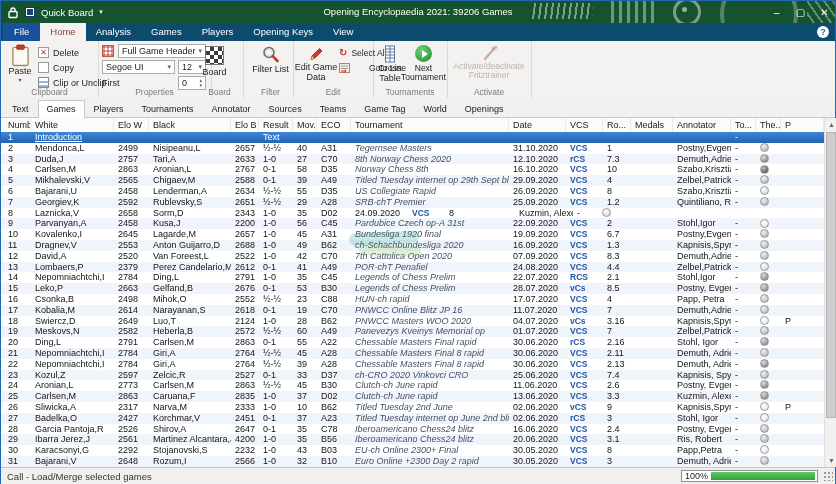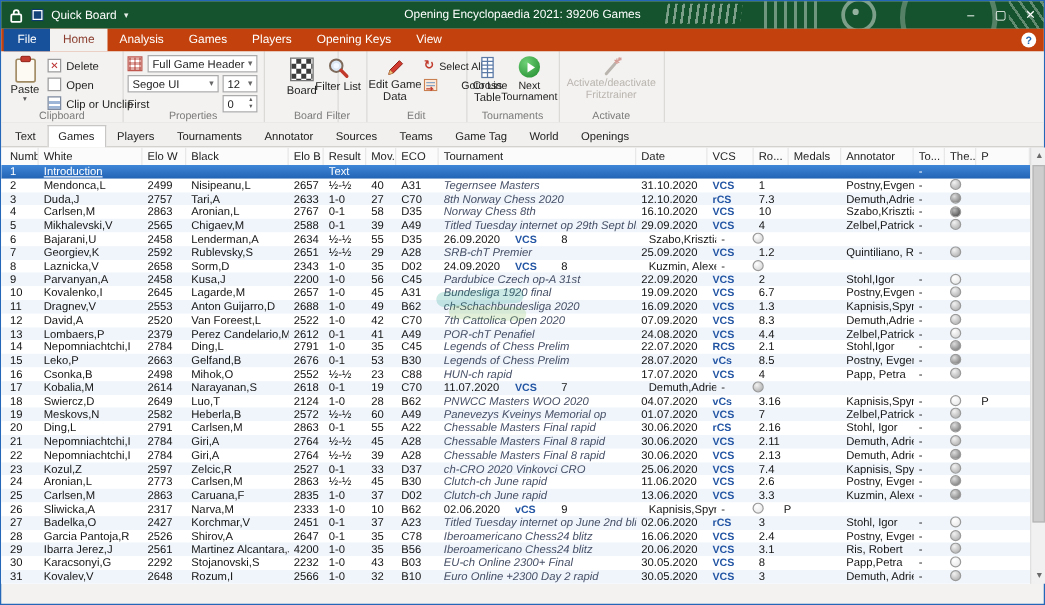--- a/index.html
+++ b/index.html
@@ -16,21 +16,21 @@
   .art .bars1{position:absolute;left:18px;top:2px;width:60px;height:16px;background:repeating-linear-gradient(90deg,rgba(255,255,255,.8) 0 2px,transparent 2px 6px);transform:skewX(-8deg);}
   .art .bars2{position:absolute;left:96px;top:0;width:46px;height:22px;background:repeating-linear-gradient(90deg,rgba(255,255,255,.7) 0 3px,transparent 3px 8px);}
   .art .ring{position:absolute;left:158px;top:-3px;width:22px;height:22px;border:3px solid rgba(255,255,255,.8);border-radius:50%;}
   .art .dot{position:absolute;left:167px;top:6px;width:5px;height:5px;background:#fff;border-radius:50%;}
   .art .arc{position:absolute;left:205px;top:-26px;width:70px;height:70px;border:4px solid rgba(255,255,255,.5);border-radius:50%;}
   .art .slash{position:absolute;left:292px;top:-4px;width:34px;height:30px;background:repeating-linear-gradient(55deg,rgba(255,255,255,.6) 0 2px,transparent 2px 7px);}
   .winbtns{position:absolute;right:4px;top:0;height:22px;display:flex;align-items:center;gap:11px;z-index:4;}
   .winbtn{width:13px;text-align:center;font-size:10px;color:#fff;cursor:default;}
 
   
-  .rtabs{position:absolute;left:0;top:22px;width:100%;height:18px;background:#c2410c;display:flex;align-items:flex-start;z-index:2;}
+  .rtabs{position:absolute;left:0;top:22px;width:100%;height:18px;background:#0c4a6e;display:flex;align-items:flex-start;z-index:2;}
   .rtab{height:18px;line-height:18px;padding:0 10px;font-size:9.5px;color:#fff;}
   .rtab.file{background:#17519c;margin-left:2px;padding:0 11px;}
   .rtab.active{background:#f3f2f0;color:#8b3e2f;}
   .helpico{position:absolute;right:6px;top:25px;width:12px;height:12px;border-radius:50%;background:#fff;color:#2166b2;font-size:8.5px;font-weight:bold;text-align:center;line-height:12px;z-index:5;}
 
   
   .ribbon{position:absolute;left:0;top:40px;width:100%;height:57px;background:#f3f2f0;border-bottom:1px solid #d5d3d0;}
   .rgroup{position:absolute;top:0;bottom:0;border-right:1px solid #dcdad7;}
   .glabel{position:absolute;bottom:1px;left:0;width:100%;text-align:center;font-size:8.5px;color:#7a7a7a;white-space:nowrap;}
   .bigbtn{position:absolute;display:flex;flex-direction:column;align-items:center;font-size:9px;color:#1e1e1e;text-align:center;line-height:1.1;cursor:default;}
@@ -160,21 +160,21 @@
         </span>
         <span>Paste</span>
         <span style="font-size:6px;color:#555;">▾</span>
       </div>
       <div class="smallbtn" style="left:37px;top:6px;">
         <span class="sico">✕</span>
         <span>Delete</span>
       </div>
       <div class="smallbtn" style="left:37px;top:21px;">
         <span class="sico" style="color:transparent;">.</span>
-        <span>Open</span>
+        <span>Copy</span>
       </div>
       <div class="smallbtn" style="left:37px;top:36px;">
         <span class="sico clipico"></span>
         <span>Clip or Unclip</span>
       </div>
       <div class="glabel">Clipboard</div>
     </div>
 
     <div class="rgroup" style="left:97px;width:113px;">
       <span style="position:absolute;left:4px;top:4px;">
@@ -196,21 +196,21 @@
       <div class="select spin" style="left:80px;top:35px;width:28px;">
         <span class="val">0</span>
         <span class="arrows">
             <span>▴</span>
             <span>▾</span>
           </span>
       </div>
       <div class="glabel">Properties</div>
     </div>
 
-    <div class="rgroup" style="left:222px;width:37px;padding-left:10px;">
+    <div class="rgroup" style="left:195px;width:37px;padding-left:10px;">
       <div class="bigbtn" style="left:3px;top:5px;width:31px;">
         <span class="boardico"></span>
         <span style="margin-top:3px;">Board</span>
       </div>
       <div class="glabel">Board</div>
     </div>
 
     <div class="rgroup" style="left:247px;width:45px;">
       <div class="bigbtn" style="left:4px;top:4px;width:37px;">
         <span>
@@ -422,20 +422,21 @@
       </div>
       <div class="trow">
         <span class="tc c0 k-n">6</span>
         <span class="tc c1 k-white">Bajarani,U</span>
         <span class="tc c2 k-elo_w">2458</span>
         <span class="tc c3 k-black">Lenderman,A</span>
         <span class="tc c4 k-elo_b">2634</span>
         <span class="tc c5 k-result">½-½</span>
         <span class="tc c6 k-moves">55</span>
         <span class="tc c7 k-eco">D35</span>
+        <span class="tc c8 k-tournament">US Collegiate Rapid</span>
         <span class="tc c9 k-date">26.09.2020</span>
         <span class="tc c10 k-vcs">VCS</span>
         <span class="tc c11 k-ro">8</span>
         <span class="tc c12 k-medals"></span>
         <span class="tc c13 k-annotator">Szabo,Krisztian</span>
         <span class="tc c14 k-to">-</span>
         <span class="tc c15 k-theme"><i class="ball l2"></i></span>
         <span class="tc c16 k-p"></span>
       </div>
       <div class="trow alt">
@@ -629,20 +630,21 @@
       </div>
       <div class="trow alt">
         <span class="tc c0 k-n">17</span>
         <span class="tc c1 k-white">Kobalia,M</span>
         <span class="tc c2 k-elo_w">2614</span>
         <span class="tc c3 k-black">Narayanan,S</span>
         <span class="tc c4 k-elo_b">2618</span>
         <span class="tc c5 k-result">0-1</span>
         <span class="tc c6 k-moves">19</span>
         <span class="tc c7 k-eco">C70</span>
+        <span class="tc c8 k-tournament">PNWCC Online Blitz JP 16</span>
         <span class="tc c9 k-date">11.07.2020</span>
         <span class="tc c10 k-vcs">VCS</span>
         <span class="tc c11 k-ro">7</span>
         <span class="tc c12 k-medals"></span>
         <span class="tc c13 k-annotator">Demuth,Adrien</span>
         <span class="tc c14 k-to">-</span>
         <span class="tc c15 k-theme"><i class="ball m"></i></span>
         <span class="tc c16 k-p"></span>
       </div>
       <div class="trow">
@@ -799,20 +801,21 @@
       </div>
       <div class="trow">
         <span class="tc c0 k-n">26</span>
         <span class="tc c1 k-white">Sliwicka,A</span>
         <span class="tc c2 k-elo_w">2317</span>
         <span class="tc c3 k-black">Narva,M</span>
         <span class="tc c4 k-elo_b">2333</span>
         <span class="tc c5 k-result">1-0</span>
         <span class="tc c6 k-moves">10</span>
         <span class="tc c7 k-eco">B62</span>
+        <span class="tc c8 k-tournament">Titled Tuesday 2nd June</span>
         <span class="tc c9 k-date">02.06.2020</span>
         <span class="tc c10 k-vcs">vCS</span>
         <span class="tc c11 k-ro">9</span>
         <span class="tc c12 k-medals"></span>
         <span class="tc c13 k-annotator">Kapnisis,Spyrid..</span>
         <span class="tc c14 k-to">-</span>
         <span class="tc c15 k-theme"><i class="ball l1"></i></span>
         <span class="tc c16 k-p">P</span>
       </div>
       <div class="trow alt">
@@ -886,21 +889,21 @@
         <span class="tc c10 k-vcs">VCS</span>
         <span class="tc c11 k-ro">8</span>
         <span class="tc c12 k-medals"></span>
         <span class="tc c13 k-annotator">Papp,Petra</span>
         <span class="tc c14 k-to">-</span>
         <span class="tc c15 k-theme"><i class="ball l1"></i></span>
         <span class="tc c16 k-p"></span>
       </div>
       <div class="trow alt">
         <span class="tc c0 k-n">31</span>
-        <span class="tc c1 k-white">Kovalev,V</span>
+        <span class="tc c1 k-white">Bajarani,V</span>
         <span class="tc c2 k-elo_w">2648</span>
         <span class="tc c3 k-black">Rozum,I</span>
         <span class="tc c4 k-elo_b">2566</span>
         <span class="tc c5 k-result">1-0</span>
         <span class="tc c6 k-moves">32</span>
         <span class="tc c7 k-eco">B10</span>
         <span class="tc c8 k-tournament">Euro Online +2300 Day 2 rapid</span>
         <span class="tc c9 k-date">30.05.2020</span>
         <span class="tc c10 k-vcs">VCS</span>
         <span class="tc c11 k-ro">3</span>
@@ -916,14 +919,24 @@
       <div class="w1"></div>
       <div class="w2"></div>
     </div>
 
   <div class="vscroll">
     <div class="sarrow up">▲</div>
     <div class="sthumb"></div>
     <div class="sarrow down">▼</div>
   </div>
 
+  <div class="status">
+    <span class="stext">Call - Load/Merge selected games</span>
+    <div class="progress">
+      <span class="plabel">100%</span>
+      <span class="pfillwrap">
+          <span class="pfill" style="display: block; width: 100%;"></span>
+        </span>
+    </div>
+    <div class="grip"></div>
+  </div>
 
 </div>
 
 </body></html>

